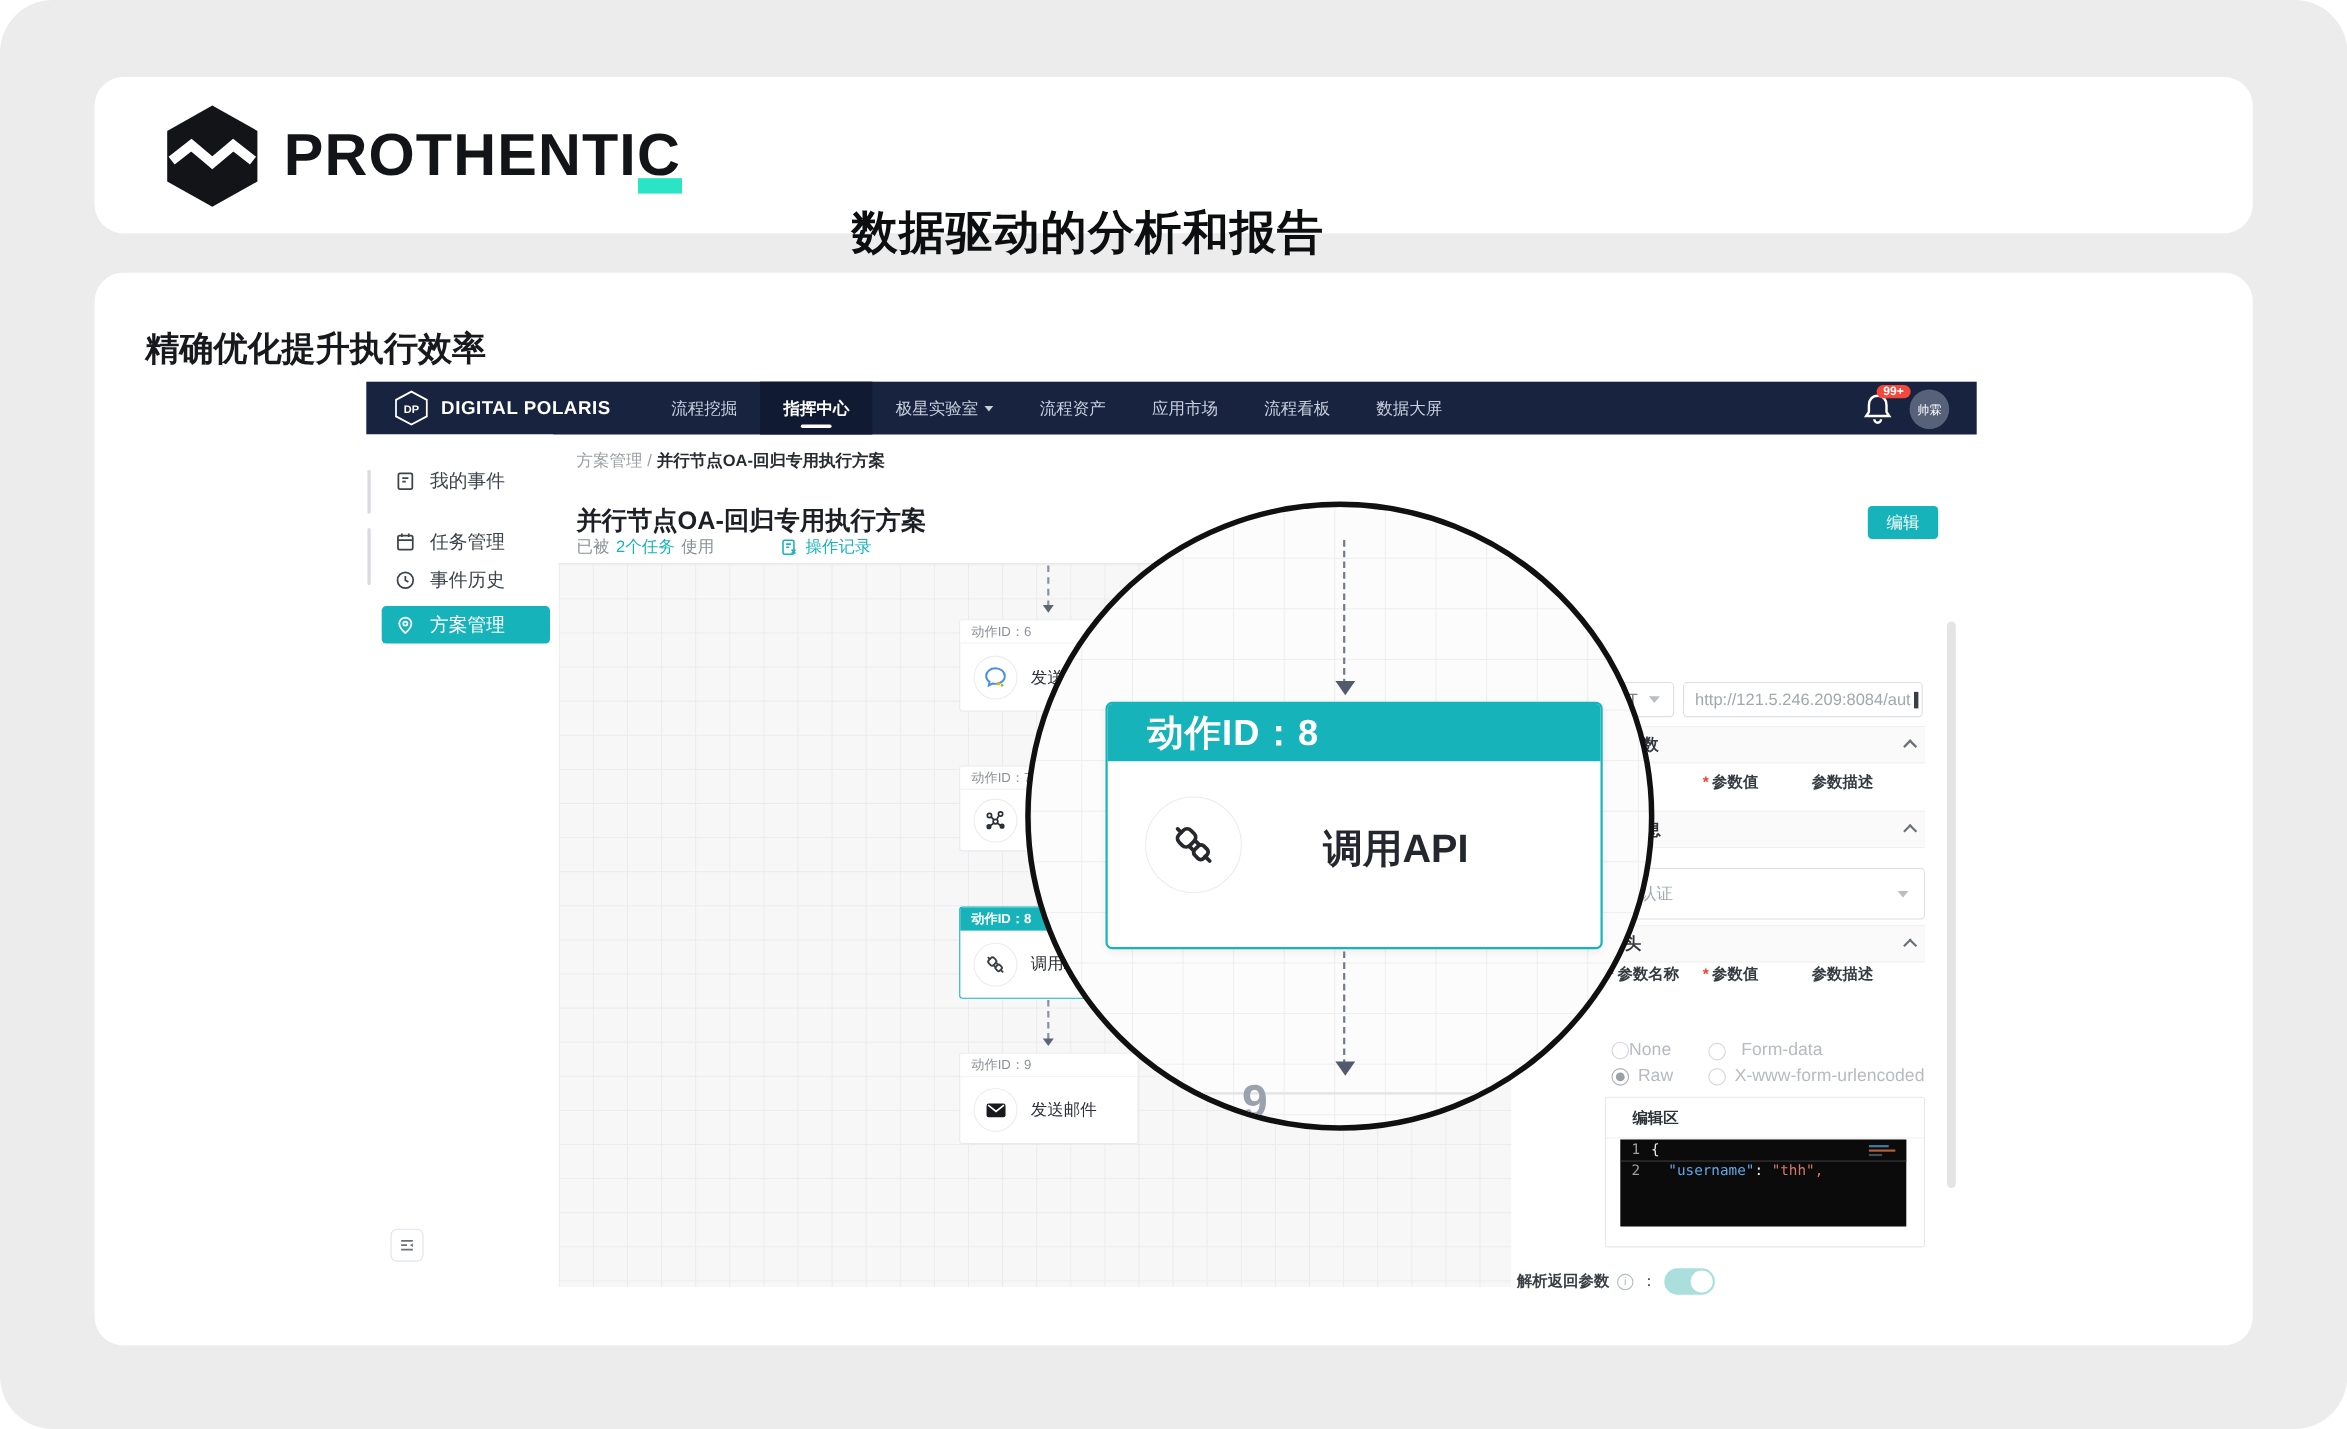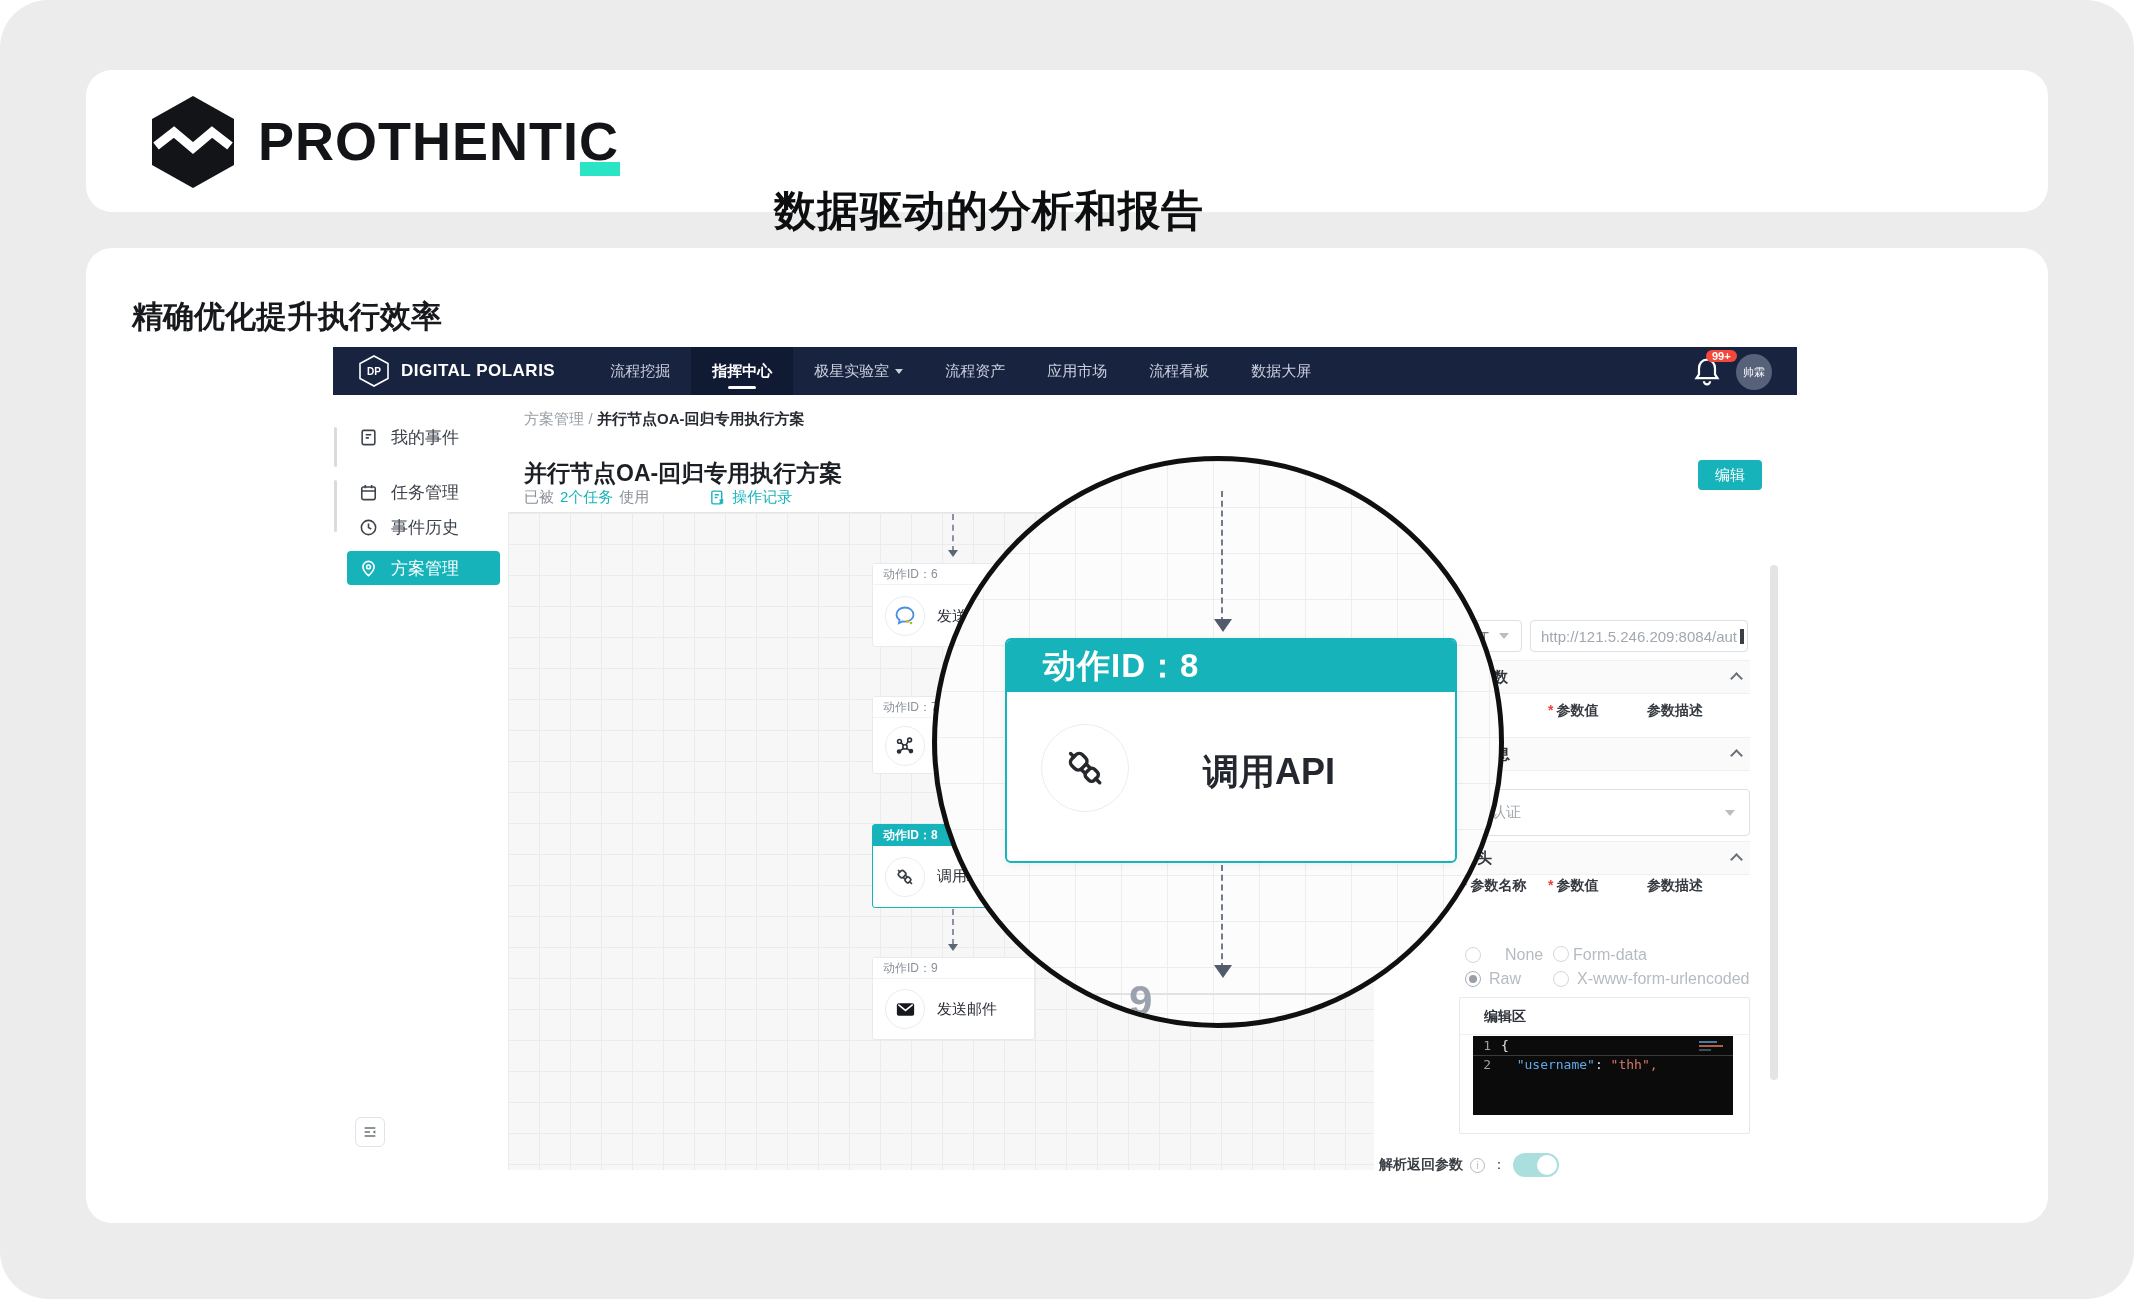--- a/index.html
+++ b/index.html
@@ -310,25 +310,25 @@
     <div class="sec-bar" style="top:328px; padding-left:88px;">
       <span>求头</span>
       <i class="chev-up"></i>
     </div>
     <div class="abs" style="left:0; top:364px; width:376px;">
       <span class="col-h abs" style="left:88px;"><span class="req">*</span><span>参数名称</span></span>
       <span class="col-h abs" style="left:174px;"><span class="req">*</span><span>参数值</span></span>
       <span class="col-h abs" style="left:273px;">参数描述</span>
     </div>
 
-    <div class="abs" style="left:91px; top:433px; display:flex; align-items:center; gap:24px;">
+    <div class="abs" style="left:91px; top:433px; display:flex; align-items:center; gap:0;">
       <span class="radio"></span>
         <span class="radio-lab">None</span>
     </div>
-    <div class="abs" style="left:179px; top:433px; display:flex; align-items:flex-start; gap:4px;">
+    <div class="abs" style="left:179px; top:433px; display:flex; align-items:flex-end; gap:14px;">
       <span class="radio"></span>
         <span class="radio-lab">Form-data</span>
     </div>
     <div class="abs" style="left:91px; top:457px; display:flex; align-items:center; gap:8px;">
       <span class="radio sel"></span>
         <span class="radio-lab">Raw</span>
     </div>
     <div class="abs" style="left:179px; top:457px; display:flex; align-items:center; gap:8px;">
       <span class="radio"></span>
         <span class="radio-lab">X-www-form-urlencoded</span>

